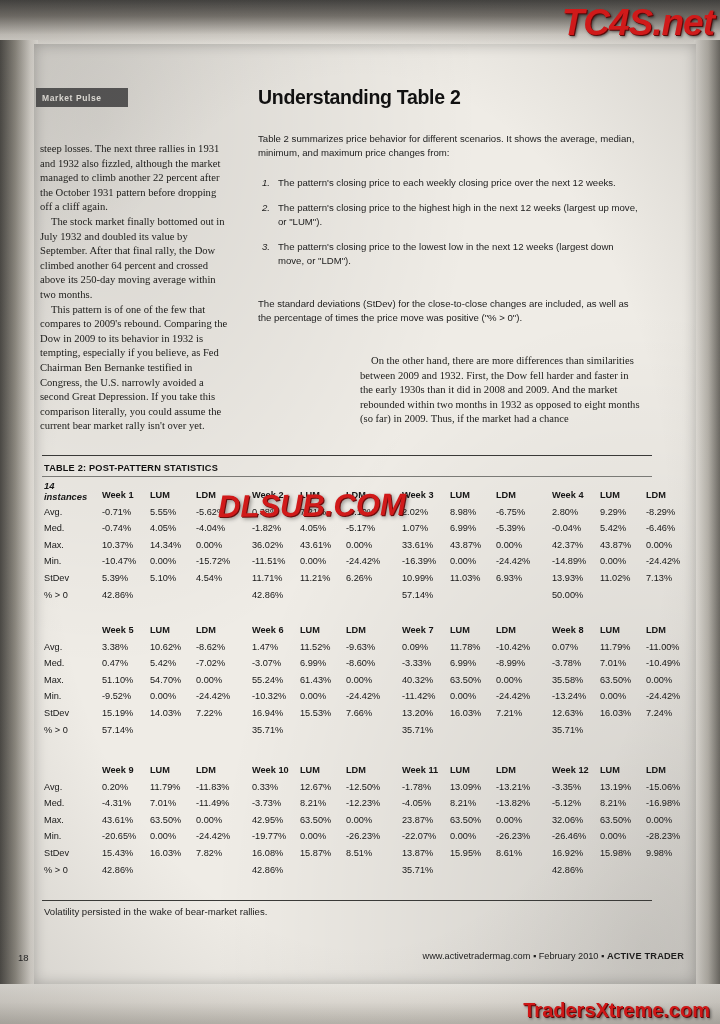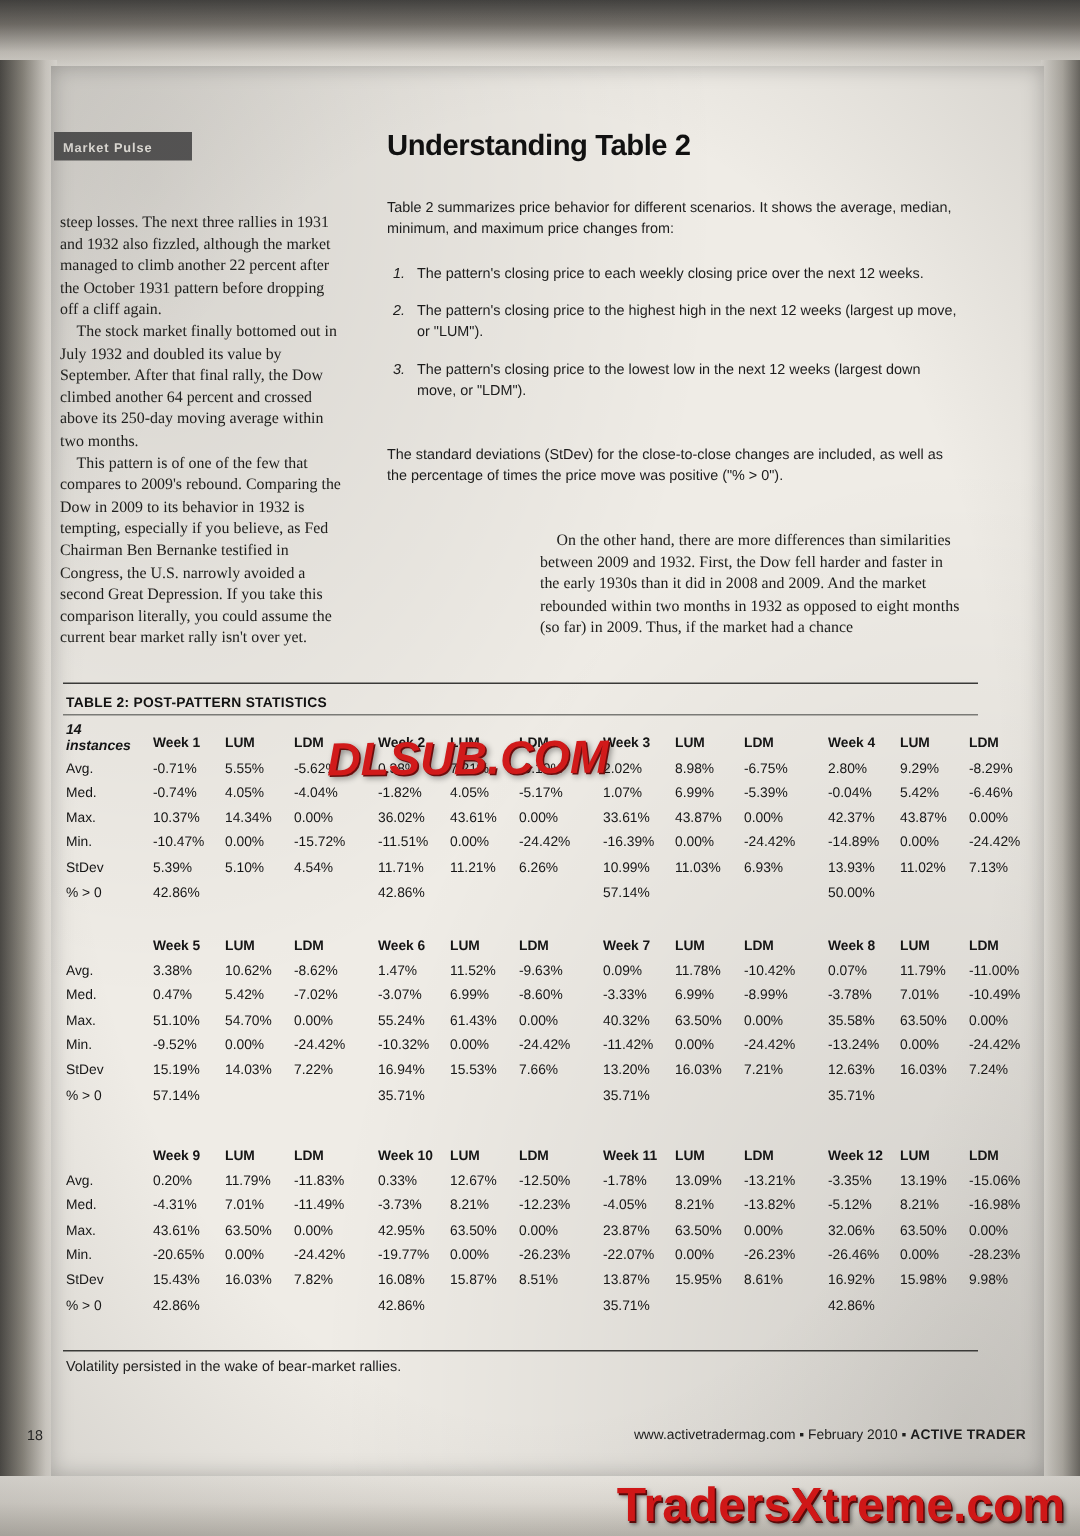--- a/index.html
+++ b/index.html
@@ -56,21 +56,21 @@
     font-weight: bold; font-style: italic;
     font-size: 37px; letter-spacing: -1px;
     color: #d01a1a;
     text-shadow: 1px 1px 0 #5a0a0a, 2px 2px 3px rgba(0,0,0,.55);
     z-index: 40;
   }
   .wm-tx {
     position: absolute; right: 10px; bottom: 2px;
     font-family: "Liberation Sans", sans-serif;
     font-weight: bold;
-    font-size: 32px;
+    font-size: 20px;
     color: #cf1717;
     text-shadow: 1px 1px 0 #5a0a0a, 2px 2px 3px rgba(0,0,0,.5);
     z-index: 40;
   }
   .wm-dlsub {
     position: absolute; left: 218px; top: 488px;
     font-family: "Liberation Sans", sans-serif;
     font-weight: bold; font-style: italic;
     font-size: 31px; letter-spacing: 0px;
     color: #d11a1a;
@@ -607,16 +607,17 @@
   <div class="folio">18</div>
   <div class="footer-right">
     <span>www.activetradermag.com</span>
     <span>▪</span>
     <span>February 2010</span>
     <span>▪</span>
     <b>ACTIVE TRADER</b>
   </div>
 
   <div class="wm-dlsub">DLSUB.COM</div>
+  <div class="wm-tc4s">TC4S.net</div>
   <div class="wm-tx">TradersXtreme.com</div>
 
   <div class="smear"></div>
 </div>
 
 </body></html>

